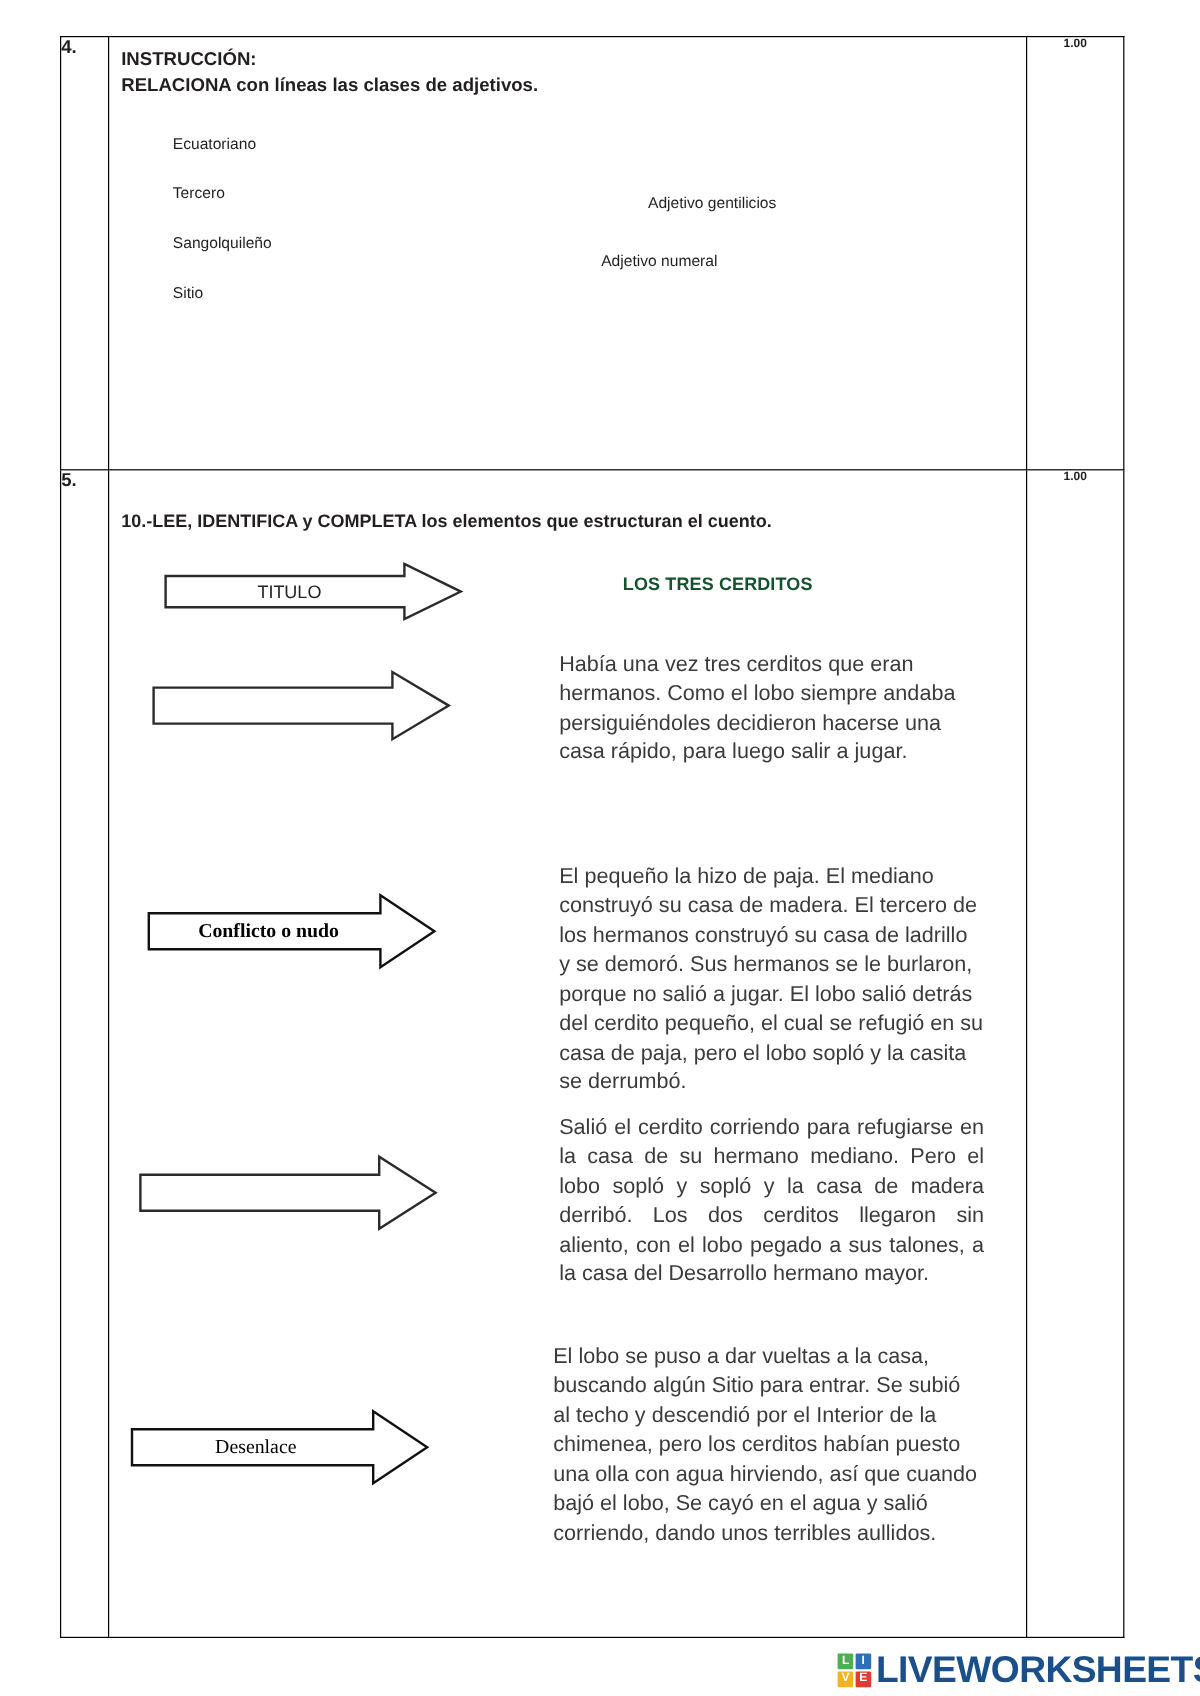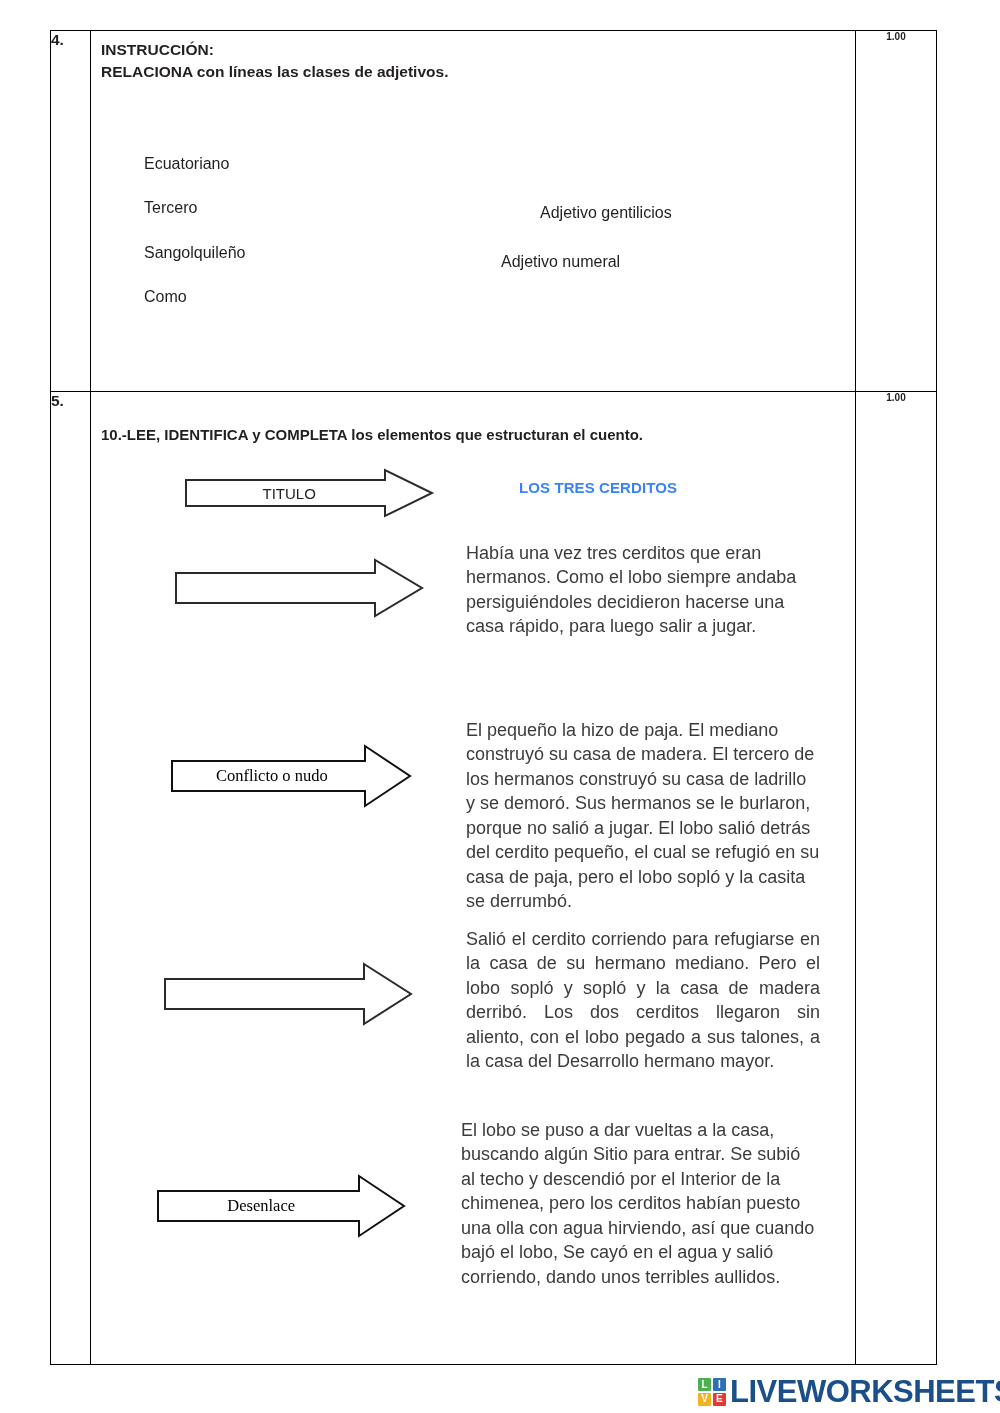--- a/index.html
+++ b/index.html
@@ -58,23 +58,23 @@
   
   .q4-body { padding: 8px 0 0 10px; height: 352px; position: relative; }
   .instr {
     font-weight: bold;
     font-size: 15.5px;
     line-height: 1.45;
     margin: 0;
   }
   .match-area {
     position: relative;
-    margin-top: 71px;
+    margin-top: 28px;
     height: 210px;
-    font-size: 16px;
+    font-size: 13px;
   }
   .match-left {
     position: absolute;
     left: 43px;
     top: 0;
   }
   .match-left .mitem { margin-bottom: 26.5px; white-space: nowrap; }
   .match-right { position: absolute; left: 0; top: 0; width: 100%; }
   .match-right .ritem { position: absolute; white-space: nowrap; }
   .ritem-0 { left: 439px; top: 49px; }
@@ -88,21 +88,21 @@
     margin: 32px 0 0 0;
     line-height: 1.4;
   }
 
   .diagram {
     position: relative;
     margin-top: 18px;
     height: 880px;
   }
 
-  .arrow-wrap { position: absolute; margin-left: 48px; }
+  .arrow-wrap { position: absolute; }
   .arrow-wrap svg { display: block; overflow: visible; }
   .arrow-label {
     position: absolute;
     top: 0; left: 0;
     width: 100%; height: 100%;
     display: flex;
     align-items: center;
     justify-content: center;
     padding-right: 16%;
     box-sizing: border-box;
@@ -121,21 +121,21 @@
     position: absolute;
     width: 354px;
     font-size: 18px;
     line-height: 1.36;
     color: #3b3b3b;
   }
   .story-heading {
     position: absolute;
     font-weight: bold;
     font-size: 15px;
-    color: #3b82f6;
+    color: #14532d;
     letter-spacing: 0.1px;
   }
   .justify { text-align: justify; }
 
   
   .lw-logo {
     position: absolute;
     left: 698px;
     top: 1374px;
     display: flex;
@@ -193,21 +193,21 @@
             <p class="instr">
               <span>INSTRUCCIÓN:</span><br>
               <span>RELACIONA con líneas las clases de adjetivos.</span>
             </p>
 
             <div class="match-area">
               <div class="match-left">
                 <div class="mitem">Ecuatoriano</div>
                 <div class="mitem">Tercero</div>
                 <div class="mitem">Sangolquileño</div>
-                <div class="mitem">Como</div>
+                <div class="mitem">Sitio</div>
               </div>
               <div class="match-right">
                 <div class="ritem ritem-0">Adjetivo gentilicios</div>
                 <div class="ritem ritem-1">Adjetivo numeral</div>
               </div>
             </div>
           </div>
         </td>
         <td class="score-cell">1.00</td>
       </tr>
@@ -227,21 +227,21 @@
                 <div class="arrow-label">TITULO</div>
               </div>
 
               <div class="arrow-wrap" style="left:26px; top:96px; width:248px; height:58px;">
                 <svg viewBox="0 0 248 58" width="248" height="58" aria-hidden="true">
                   <polygon points="1,14 200,14 200,1 247,29 200,57 200,44 1,44" fill="#ffffff" stroke="#2b2b2b" stroke-width="2"></polygon>
                 </svg>
                 <div class="arrow-label"></div>
               </div>
 
-              <div class="arrow-wrap" style="left:22px; top:282px; width:240px; height:62px;">
+              <div class="arrow-wrap" style="left:22px; top:282px; width:240px; height:62px;font-weight:bold;">
                 <svg viewBox="0 0 240 62" width="240" height="62" aria-hidden="true">
                   <polygon points="1,16 194,16 194,1 239,31 194,61 194,46 1,46" fill="#ffffff" stroke="#111111" stroke-width="2"></polygon>
                 </svg>
                 <div class="arrow-label serif">Conflicto o nudo</div>
               </div>
 
               <div class="arrow-wrap" style="left:15px; top:500px; width:248px; height:62px;">
                 <svg viewBox="0 0 248 62" width="248" height="62" aria-hidden="true">
                   <polygon points="1,16 200,16 200,1 247,31 200,61 200,46 1,46" fill="#ffffff" stroke="#2b2b2b" stroke-width="2"></polygon>
                 </svg>

